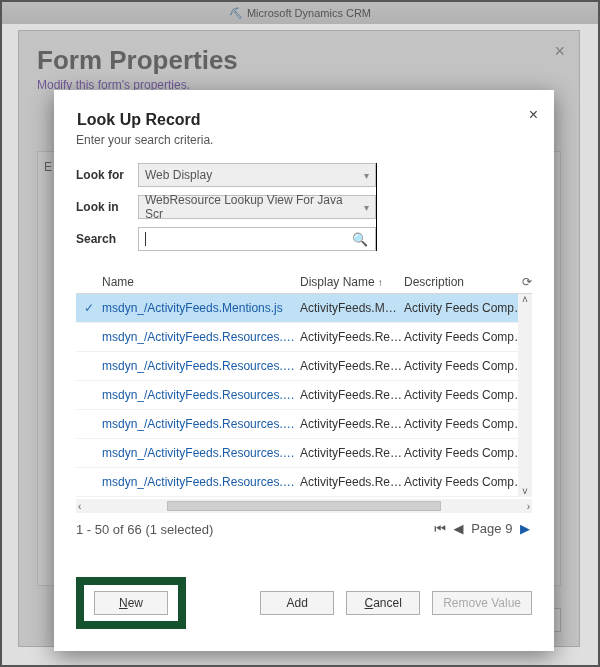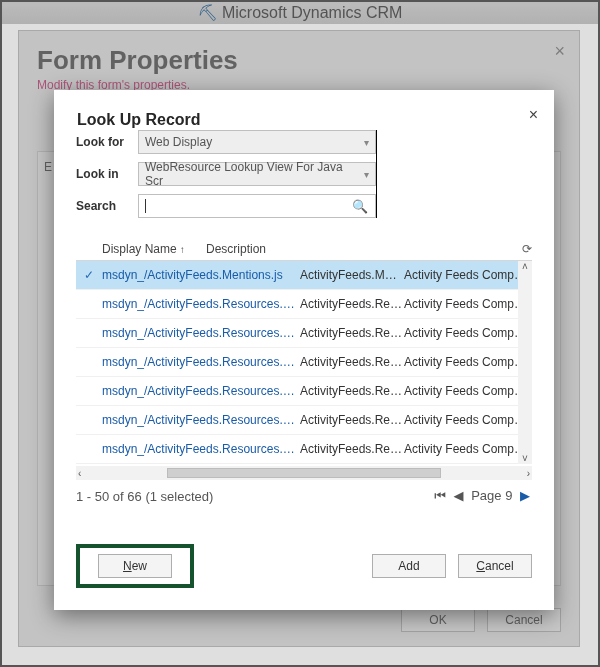--- a/index.html
+++ b/index.html
@@ -1,22 +1,22 @@
 <!DOCTYPE html>
 <html><head>
 <meta charset="utf-8">
 <style>
 html,body{margin:0;padding:0;font-family:"Segoe UI",Arial,sans-serif;font-size:13px;color:#222;background:#fff}
 #stage{width:600px;height:667px;position:relative;border:2px solid #555;box-sizing:border-box;overflow:hidden}
-.app-title{height:22px;background:linear-gradient(#d5d5d5,#c7c7c7);text-align:center;font-size:16px;color:#555;line-height:22px}
+.app-title{height:22px;background:linear-gradient(#d5d5d5,#c7c7c7);text-align:center;font-size:11px;color:#555;line-height:22px}
 .app-title .logo{color:#2a6496;margin-right:4px}
 .bg-panel{position:absolute;left:16px;right:18px;top:28px;bottom:18px;border:1px solid #bdbdbd;background:#e9e9e9;padding:14px 18px;box-sizing:border-box}
 .bg-panel.dimmed::after{content:"";position:absolute;inset:0;background:rgba(200,200,200,.35)}
 .fp-title{font-size:26px;font-weight:700;color:#333;margin:0}
-.fp-sub{font-size:12px;color:#be185d;margin-top:2px}
+.fp-sub{font-size:12px;color:#4c1d95;margin-top:2px}
 .fp-close{position:absolute;right:14px;top:10px;font-size:18px;color:#666;cursor:pointer}
 .fp-inner{position:absolute;left:18px;right:18px;top:120px;bottom:60px;border:1px solid #c8c8c8;background:#f2f2f2}
 .fp-inner .e{position:absolute;left:6px;top:8px;font-size:12px;color:#333}
 .fp-inner .chev{position:absolute;right:6px;top:8px;font-size:12px;color:#666}
 .fp-btns{position:absolute;right:18px;bottom:14px;display:flex;gap:12px}
 .btn{min-width:74px;height:24px;border:1px solid #aeaeae;background:#f4f4f4;font-size:12px;color:#333;cursor:pointer;padding:0 10px}
 .btn:disabled{color:#aaa;cursor:default}
 .scrim{position:absolute;inset:0;background:rgba(80,80,80,.18)}
 .modal{position:absolute;left:52px;top:88px;width:500px;background:#fff;box-shadow:0 6px 22px rgba(0,0,0,.45);padding:20px 22px 22px;box-sizing:border-box}
 .m-title{font-size:16px;font-weight:700;margin:1px;color:#262626}
@@ -46,21 +46,21 @@
 .row .c3{flex:1;color:#333;overflow:hidden;text-overflow:ellipsis;white-space:nowrap}
 .row.sel{background:#bfe0f5}
 .vscroll{position:absolute;right:0;top:0;width:14px;height:100%;background:#f2f2f2;display:flex;flex-direction:column;align-items:center;justify-content:space-between;font-size:10px;color:#555}
 .hscroll{height:14px;background:#f2f2f2;display:flex;align-items:center;justify-content:space-between;font-size:10px;color:#555;padding:0 2px;margin-top:2px}
 .hscroll .thumb{flex:0 0 60%;height:8px;background:#cfcfcf;margin:0 4px;border:1px solid #bcbcbc}
 .pager{display:flex;align-items:center;justify-content:space-between;font-size:13px;color:#555;margin-top:8px}
 .pager .nav span{margin:0 2px}
 .pager .nav .active{color:#1a5ca8;cursor:pointer}
 .modal-btns{display:flex;align-items:center;margin-top:40px;gap:12px}
 .modal-btns .sp{flex:1}
-.highlight{border:4px solid #14532d;padding:6px 18px;display:inline-block}
+.highlight{border:8px solid #14532d;padding:6px 10px;display:inline-block}
 .u{text-decoration:underline}
 </style>
 </head>
 <body>
 <div id="stage">
   <div class="app-title"><span class="logo">⛏</span><span>Microsoft Dynamics CRM</span></div>
 
   <div class="bg-panel dimmed">
     <div class="fp-close">×</div>
     <h1 class="fp-title">Form Properties</h1>
@@ -73,20 +73,21 @@
       <button class="btn">OK</button>
       <button class="btn">Cancel</button>
     </div>
   </div>
 
   <div class="scrim"></div>
 
   <div class="modal">
     <div class="m-close">×</div>
     <h2 class="m-title">Look Up Record</h2>
+    <div class="m-sub">Enter your search criteria.</div>
 
     <div class="filters">
       <label>Look for</label>
       <div class="combo">
           <span>Web Display</span>
           <span class="arrow">▾</span>
         </div>
       <label>Look in</label>
       <div class="combo">
           <span>WebResource Lookup View For Java Scr</span>
@@ -95,20 +96,21 @@
       <label>Search</label>
       <div class="searchbox">
           <span class="cursor"></span>
           <span class="mag">🔍</span>
         </div>
     </div>
 
     <div class="grid">
       <div class="ghead">
         <div class="col-chk"></div>
+        <div class="col1"><span>Name</span></div>
         <div class="col2"><span>Display Name</span><span class="sort">↑</span></div>
         <div class="col3"><span>Description</span></div>
         <div class="refresh">⟳</div>
       </div>
       <div class="gbody" id="gbody">
         <div class="vscroll">
             <span>˄</span>
             <span>˅</span>
           </div>
       <div class="row sel">
@@ -170,15 +172,16 @@
       </div>
     </div>
 
     <div class="modal-btns">
       <span class="highlight">
         <button class="btn"><span class="u">N</span><span>ew</span></button>
       </span>
       <span class="sp"></span>
       <button class="btn">Add</button>
       <button class="btn"><span class="u">C</span><span>ancel</span></button>
+      <button class="btn" disabled="">Remove Value</button>
     </div>
   </div>
 </div>
 
 </body></html>

